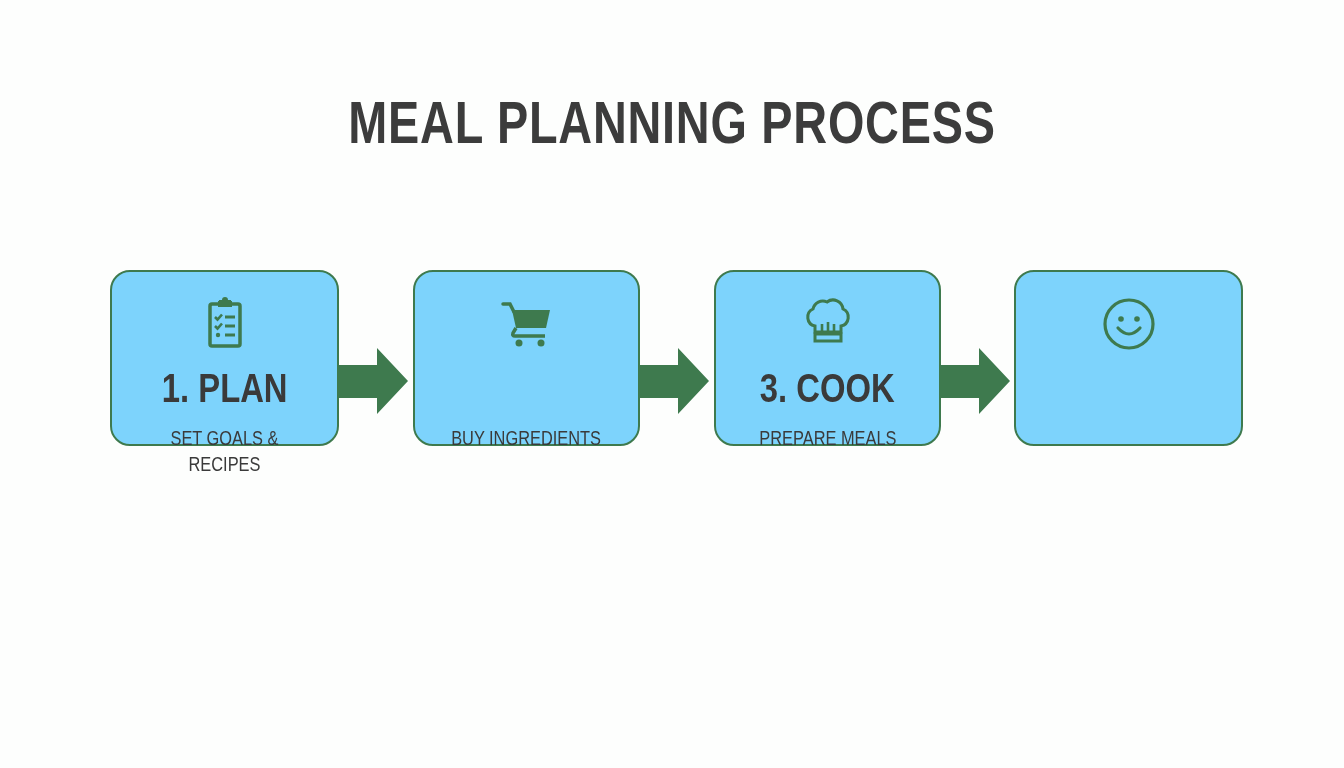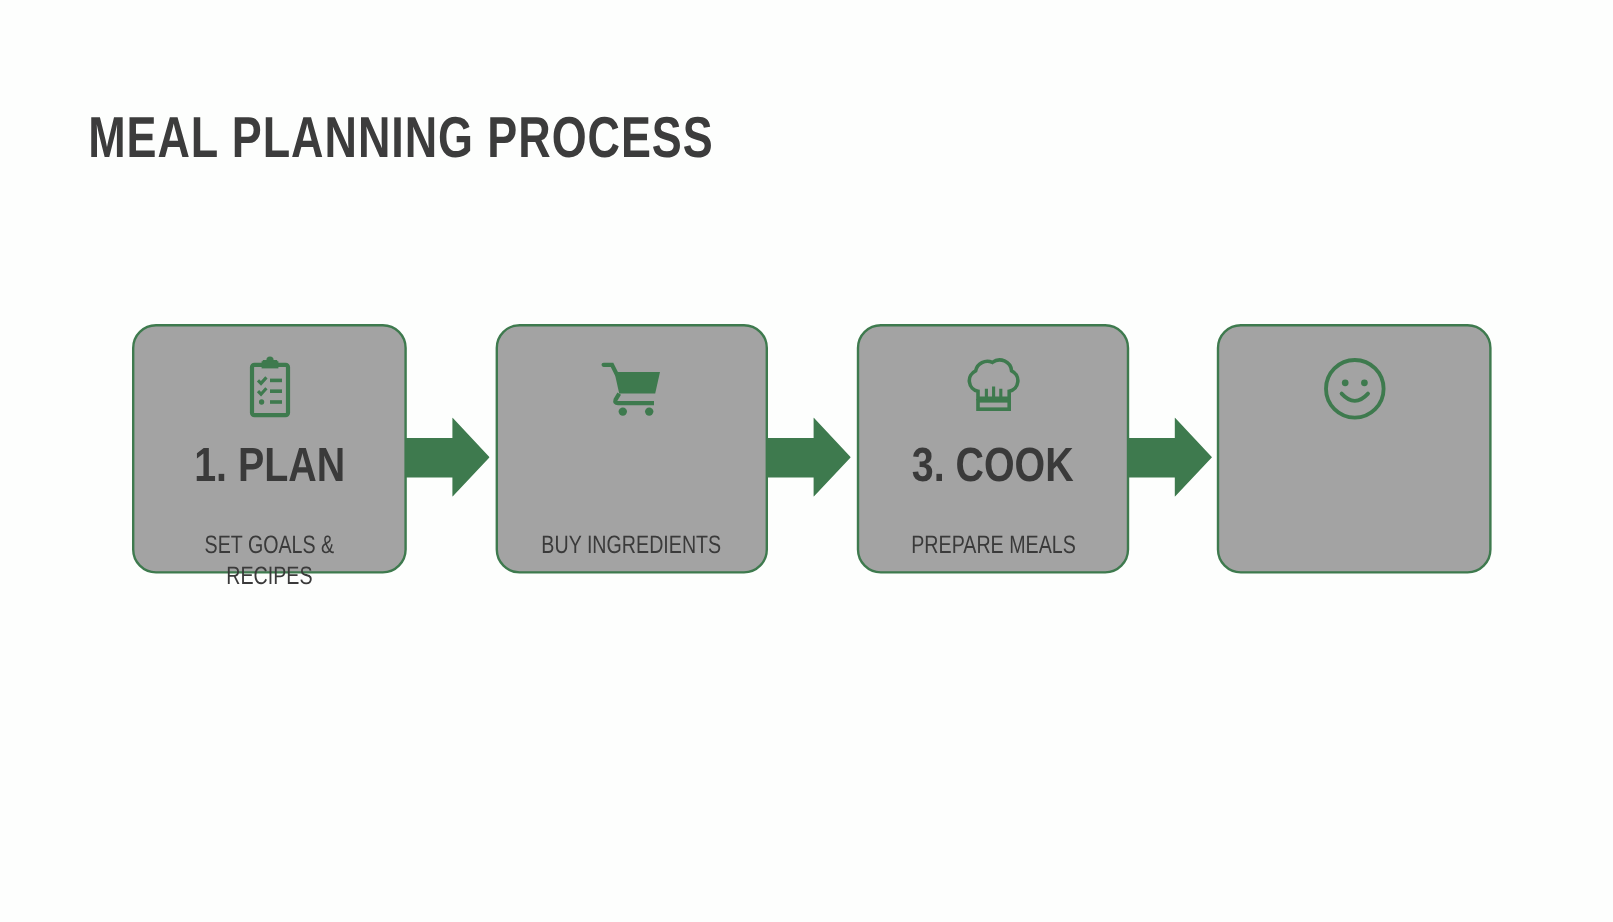--- a/index.html
+++ b/index.html
@@ -5,42 +5,42 @@
     html, body { margin: 0; padding: 0; }
     body {
       width: 1344px; height: 768px; overflow: hidden;
       background: #fdfefd;
       position: relative;
       font-family: "Liberation Sans", sans-serif;
       color: #3a3a3a;
     }
     .title {
       position: absolute; left: 0; top: 88px; width: 1344px;
-      text-align: left;
+      text-align: center;
       font-family: "Liberation Sans", sans-serif;
-      font-weight: bold; font-size: 48px; letter-spacing: 1px;
+      font-weight: bold; font-size: 60px; letter-spacing: 1px;
       color: #3c3c3c;
     }
     .title span { display: inline-block; transform: scaleX(0.78); transform-origin: center; }
     .card {
-      position: absolute; top: 270px; height: 208px;
+      position: absolute; top: 270px; height: 176px;
       border: 2.5px solid #3e7a4e; border-radius: 20px;
-      background: #a3a3a3; box-sizing: border-box;
+      background: #7dd3fc; box-sizing: border-box;
     }
     .card .icon {
       position: absolute; left: 50%; top: 22px; width: 60px; height: 60px;
       margin-left: -30px;
     }
     .card .step {
       position: absolute; left: 0; right: 0; top: 94px; text-align: center;
       font-weight: bold; font-size: 40px; color: #3a3a3a; line-height: 44px;
     }
     .card .step span { display: inline-block; transform: scaleX(0.82); }
     .card .sub {
-      position: absolute; left: 0; right: 0; top: 170px; text-align: center;
+      position: absolute; left: 0; right: 0; top: 153px; text-align: center;
       font-size: 21px; color: #3a3a3a; line-height: 26px;
     }
     .card .sub span { display: inline-block; transform: scaleX(0.78); }
     .arrow { position: absolute; top: 348px; width: 70px; height: 66px; }
   </style>
 </head>
 <body>
 
 <div class="title"><span>MEAL PLANNING PROCESS</span></div>
 

